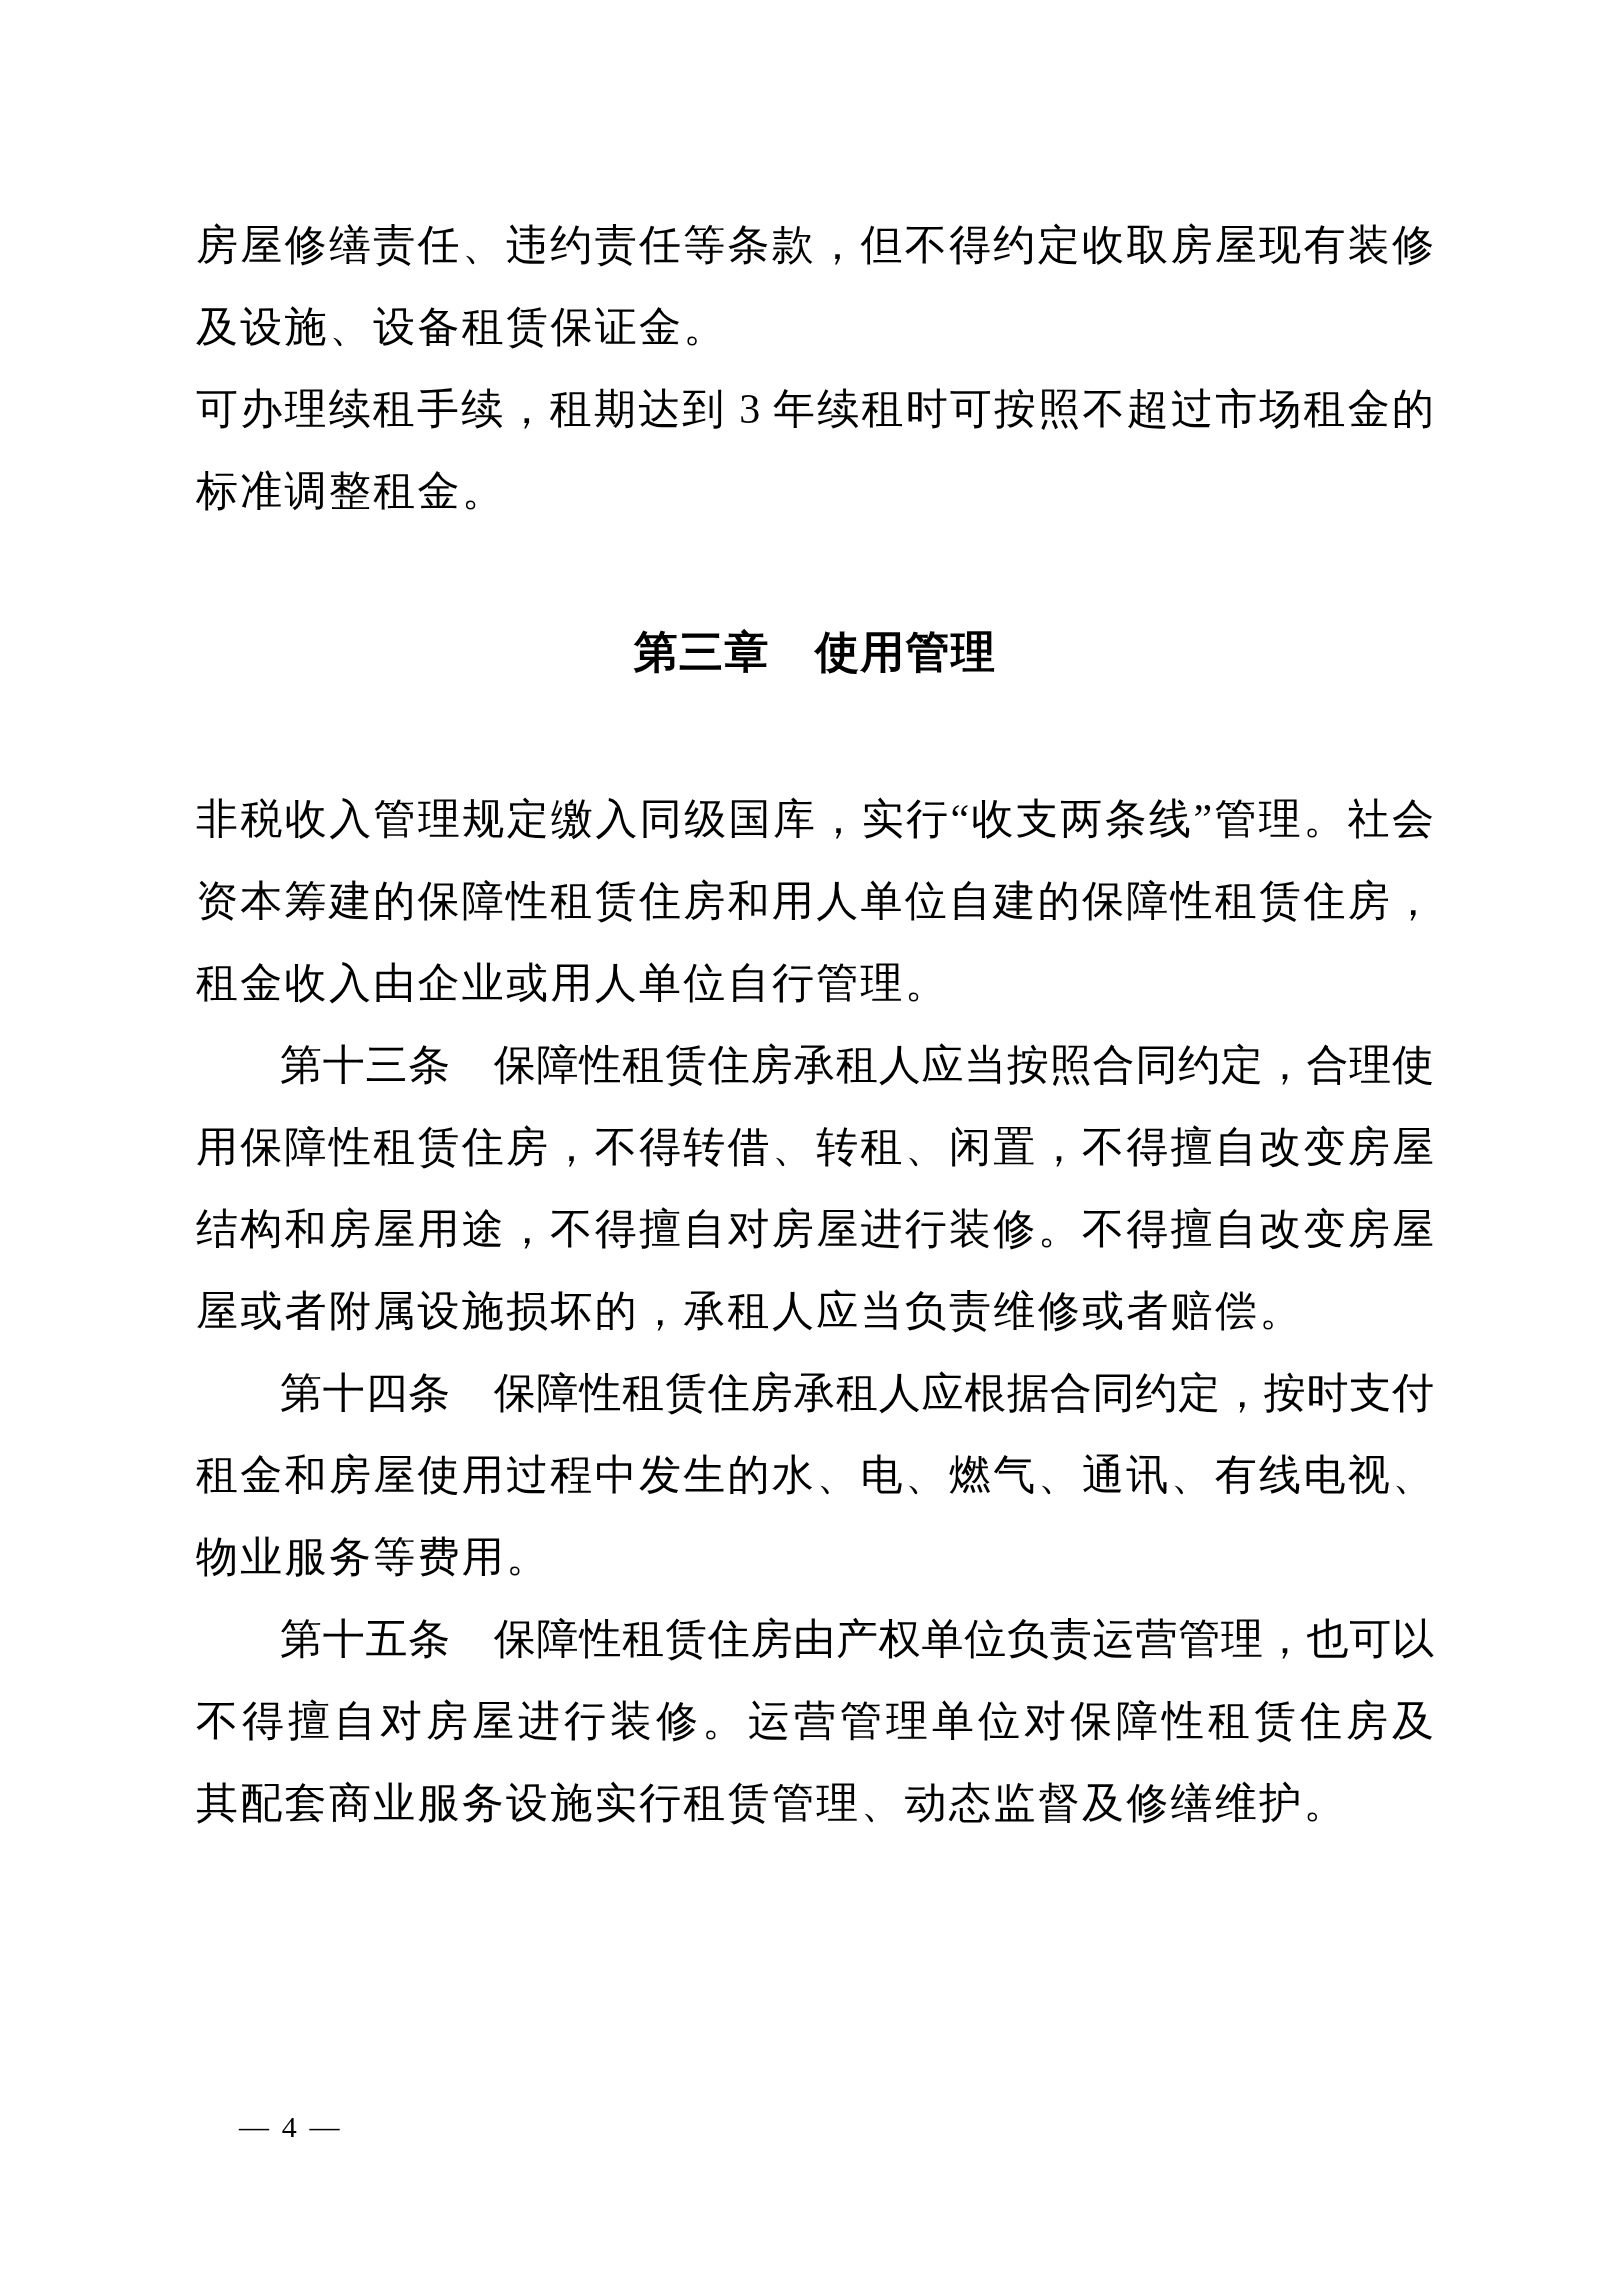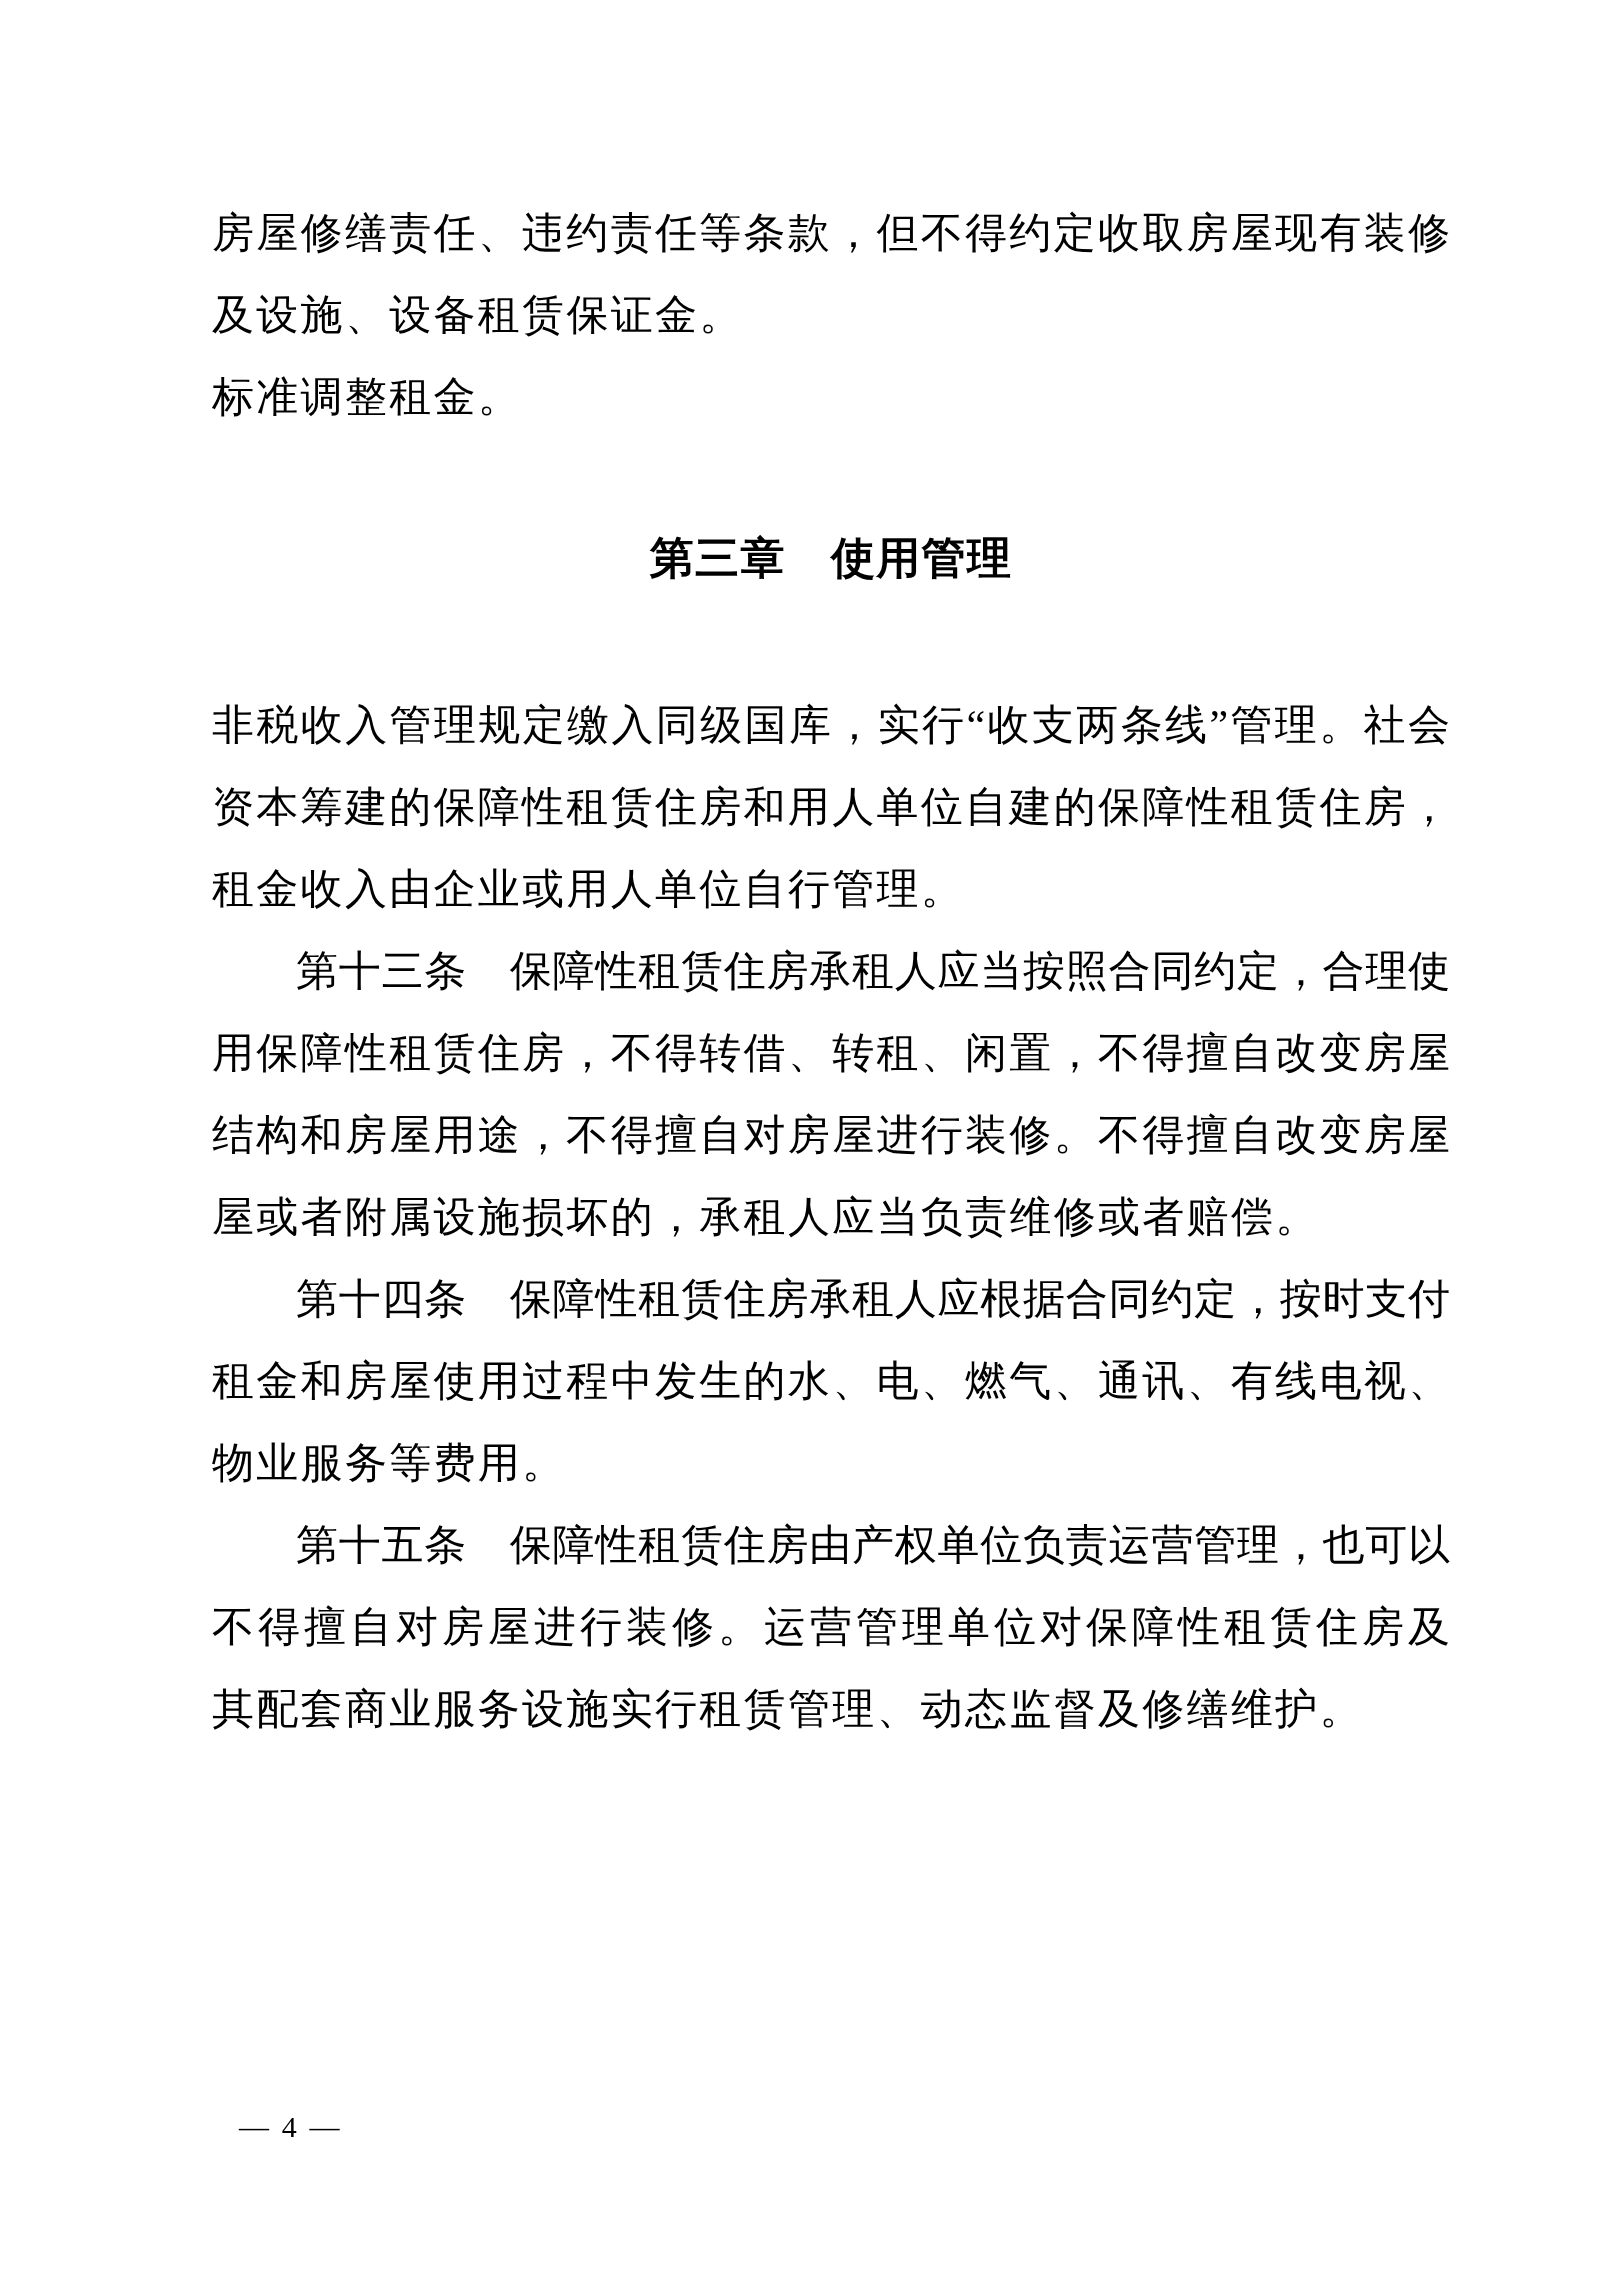--- a/index.html
+++ b/index.html
@@ -12,23 +12,22 @@
     width: 1623px;
     height: 2295px;
     background: #ffffff;
     color: #000000;
     font-family: "Liberation Serif", serif;
     overflow: hidden;
   }
   .content {
     position: absolute;
     left: 196px;
-    top: 192px;
+    top: 204px;
     width: 1238px;
-    margin-left: 16px;
   }
   .line {
     height: 82px;
     line-height: 82px;
     font-size: 42px;
     letter-spacing: 2.3px;
     white-space: nowrap;
   }
   .line.full {
     white-space: normal;
@@ -60,20 +59,21 @@
     font-family: "Liberation Serif", serif;
   }
 </style>
 </head>
 <body>
 
 <div class="page">
   <div class="content">
       <div class="line full">房屋修缮责任、违约责任等条款，但不得约定收取房屋现有装修</div>
       <div class="line">及设施、设备租赁保证金。</div>
+      <div class="line full">可办理续租手续，租期达到 3 年续租时可按照不超过市场租金的</div>
       <div class="line">标准调整租金。</div>
       <div class="heading">第三章　使用管理</div>
       <div class="line full">非税收入管理规定缴入同级国库，实行“收支两条线”管理。社会</div>
       <div class="line full">资本筹建的保障性租赁住房和用人单位自建的保障性租赁住房，</div>
       <div class="line">租金收入由企业或用人单位自行管理。</div>
       <div class="line full indent">第十三条　保障性租赁住房承租人应当按照合同约定，合理使</div>
       <div class="line full">用保障性租赁住房，不得转借、转租、闲置，不得擅自改变房屋</div>
       <div class="line full">结构和房屋用途，不得擅自对房屋进行装修。不得擅自改变房屋</div>
       <div class="line">屋或者附属设施损坏的，承租人应当负责维修或者赔偿。</div>
       <div class="line full indent">第十四条　保障性租赁住房承租人应根据合同约定，按时支付</div>

